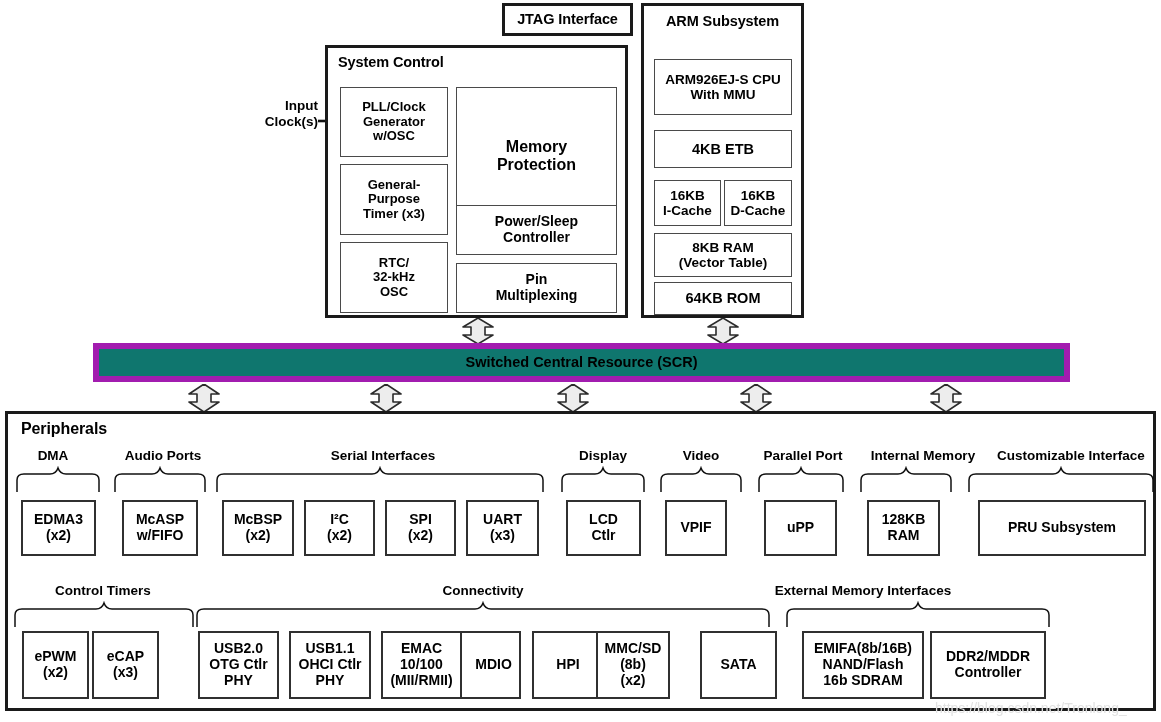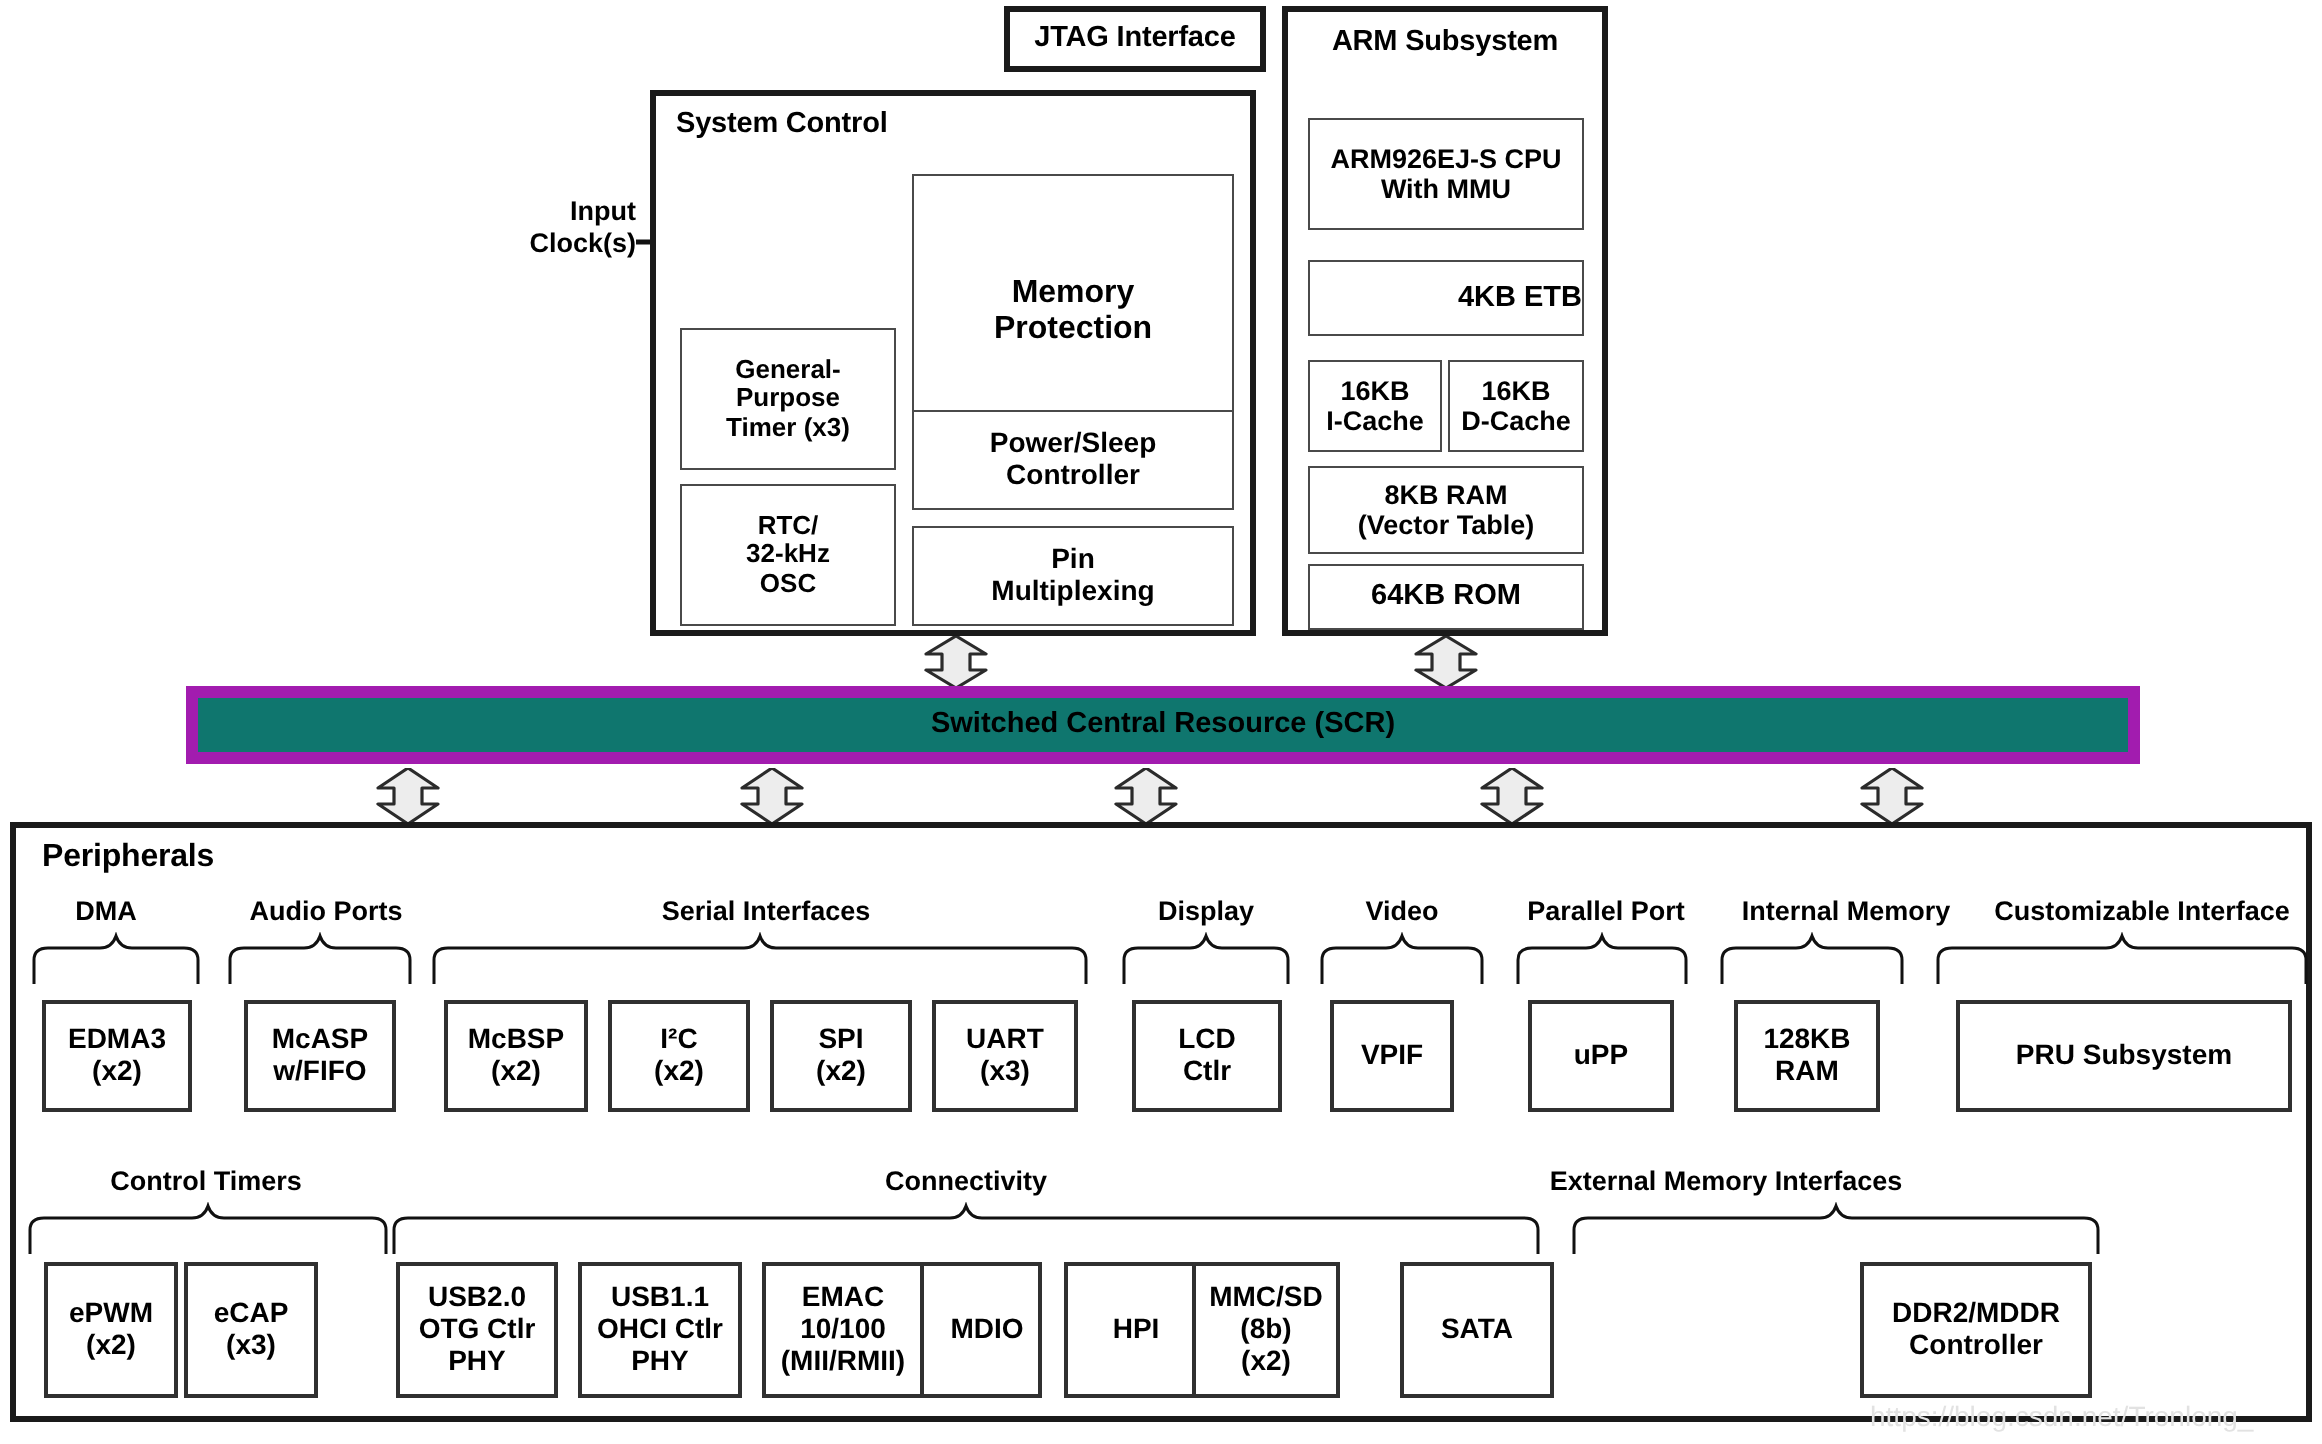--- a/index.html
+++ b/index.html
@@ -47,20 +47,27 @@
     <div>Clock(s)</div>
   </div>
   <svg class="arrowSvg" style="left:318px;top:114px;" width="26" height="14" viewBox="0 0 26 14">
     <line x1="0" y1="7" x2="17" y2="7" stroke="#111" stroke-width="2.6"></line>
     <polygon points="15,1.5 25,7 15,12.5" fill="#111"></polygon>
   </svg>
 
   <div class="abs boxThick" style="left:325px;top:45px;width:303px;height:273px;">
     <div class="abs lbl" style="left:10px;top:6px;font-size:14.5px;">System Control</div>
 
+    <div class="abs boxThin ctr" style="left:12px;top:39px;width:108px;height:70px;font-size:13px;">
+      <div>
+        <div>PLL/Clock</div>
+        <div>Generator</div>
+        <div>w/OSC</div>
+      </div>
+    </div>
 
     <div class="abs boxThin ctr" style="left:12px;top:116px;width:108px;height:71px;font-size:13px;">
       <div>
         <div>General-</div>
         <div>Purpose</div>
         <div>Timer (x3)</div>
       </div>
     </div>
 
     <div class="abs boxThin ctr" style="left:12px;top:194px;width:108px;height:71px;font-size:13px;">
@@ -96,21 +103,21 @@
   <div class="abs boxThick" style="left:641px;top:3px;width:163px;height:315px;">
     <div class="abs lbl ctr" style="left:0;top:5px;width:100%;height:20px;font-size:14.5px;">ARM Subsystem</div>
 
     <div class="abs boxThin ctr" style="left:10px;top:53px;width:138px;height:56px;font-size:13.5px;">
       <div>
         <div>ARM926EJ-S CPU</div>
         <div>With MMU</div>
       </div>
     </div>
 
-    <div class="abs boxThin ctr" style="left:10px;top:124px;width:138px;height:38px;font-size:14.5px;justify-content:flex-end;">
+    <div class="abs boxThin ctr" style="left:10px;top:124px;width:138px;height:38px;font-size:14.5px;">
       <div>4KB ETB</div>
     </div>
 
     <div class="abs boxThin ctr" style="left:10px;top:174px;width:67px;height:46px;font-size:13.5px;">
       <div>
         <div>16KB</div>
         <div>I-Cache</div>
       </div>
     </div>
     <div class="abs boxThin ctr" style="left:80px;top:174px;width:68px;height:46px;font-size:13.5px;">
@@ -315,20 +322,27 @@
     <div class="abs boxMed ctr" style="left:588px;top:217px;width:74px;height:68px;font-size:14px;">
       <div>
         <div>MMC/SD</div>
         <div>(8b)</div>
         <div>(x2)</div>
       </div>
     </div>
     <div class="abs boxMed ctr" style="left:692px;top:217px;width:77px;height:68px;font-size:14px;">
       <div>SATA</div>
     </div>
+    <div class="abs boxMed ctr" style="left:794px;top:217px;width:122px;height:68px;font-size:14px;">
+      <div>
+        <div>EMIFA(8b/16B)</div>
+        <div>NAND/Flash</div>
+        <div>16b SDRAM</div>
+      </div>
+    </div>
     <div class="abs boxMed ctr" style="left:922px;top:217px;width:116px;height:68px;font-size:14px;">
       <div>
         <div>DDR2/MDDR</div>
         <div>Controller</div>
       </div>
     </div>
   </div>
 
   <div class="wm" style="left:935px;top:700px;">https://blog.csdn.net/Tronlong_</div>
 

